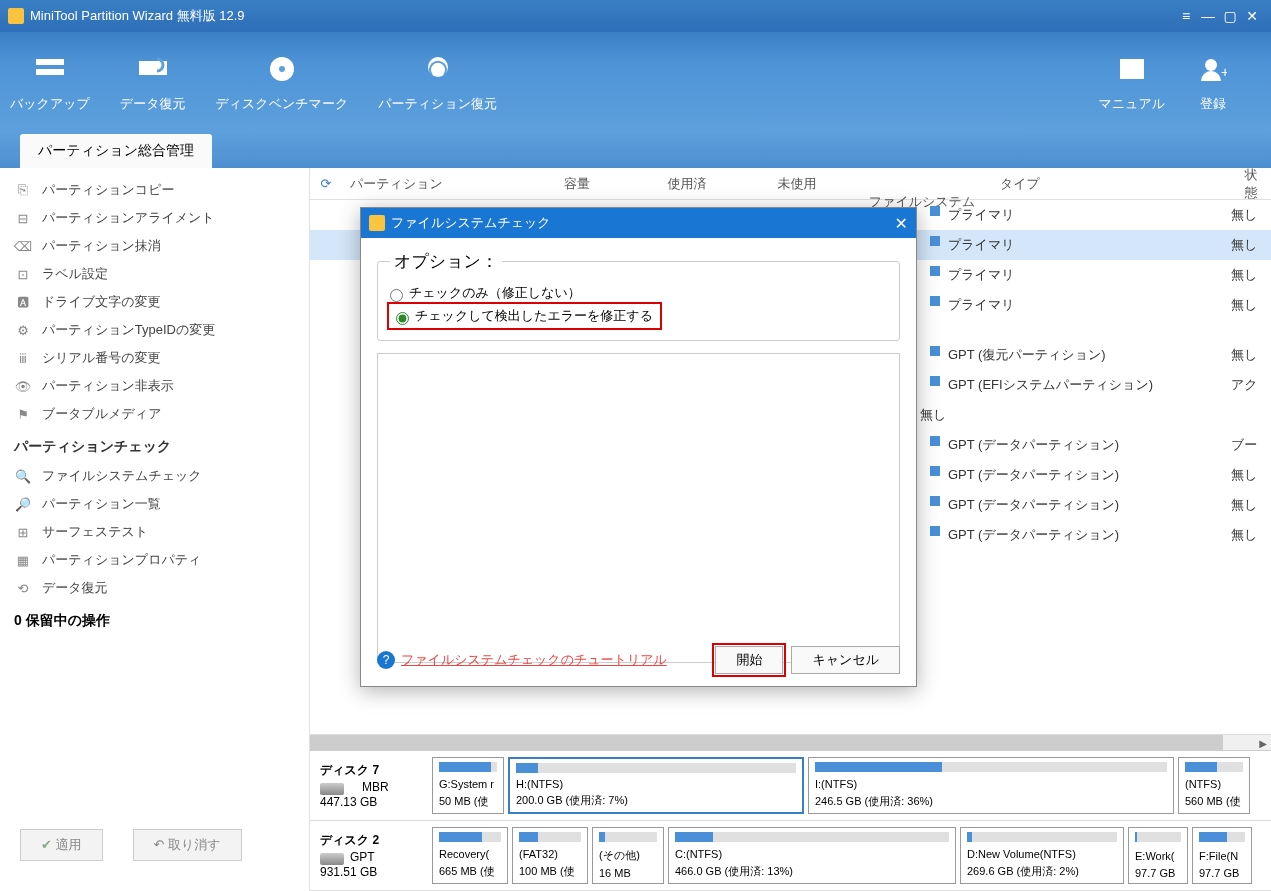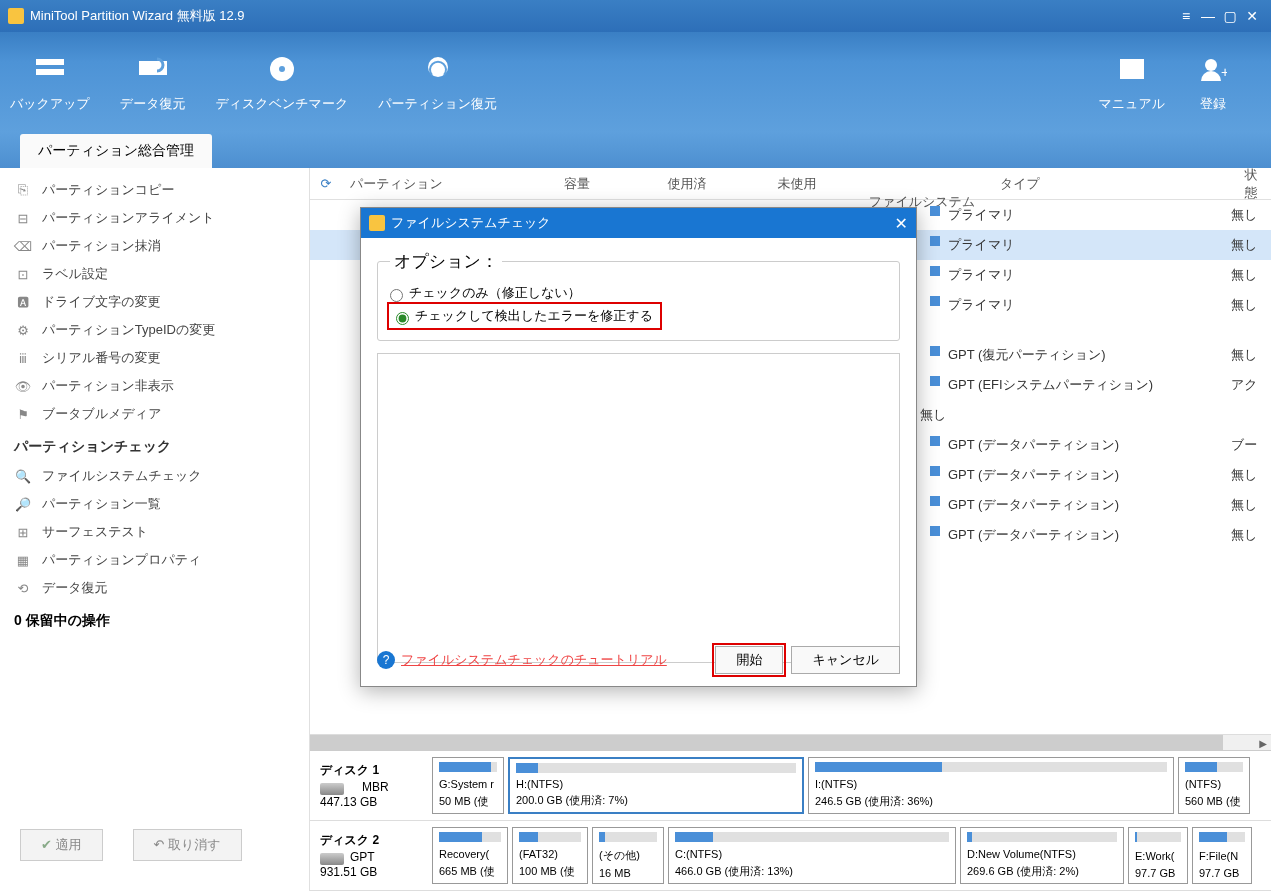--- a/index.html
+++ b/index.html
@@ -332,21 +332,21 @@
       </div>
 
     <div class="scrollbar-h">
       <div class="thumb"></div>
       <div class="arrow" style="right:0">▶</div>
     </div>
 
     <div class="disk-panels">
       <div class="disk-row">
         <div class="disk-info">
-          <span class="dname">ディスク 1</span>
+          <span class="dname">ディスク 7</span>
           <span style="display:flex;align-items:center;gap:18px">
               <span class="dicon2"></span>
               <span>MBR</span>
             </span>
           <span>447.13 GB</span>
         </div>
         <div id="d1parts" style="display:flex;flex:1">
             <div class="part-block" style="width: 72px;">
               <div class="part-bar">
                 <div class="fill" style="width:90%"></div>

